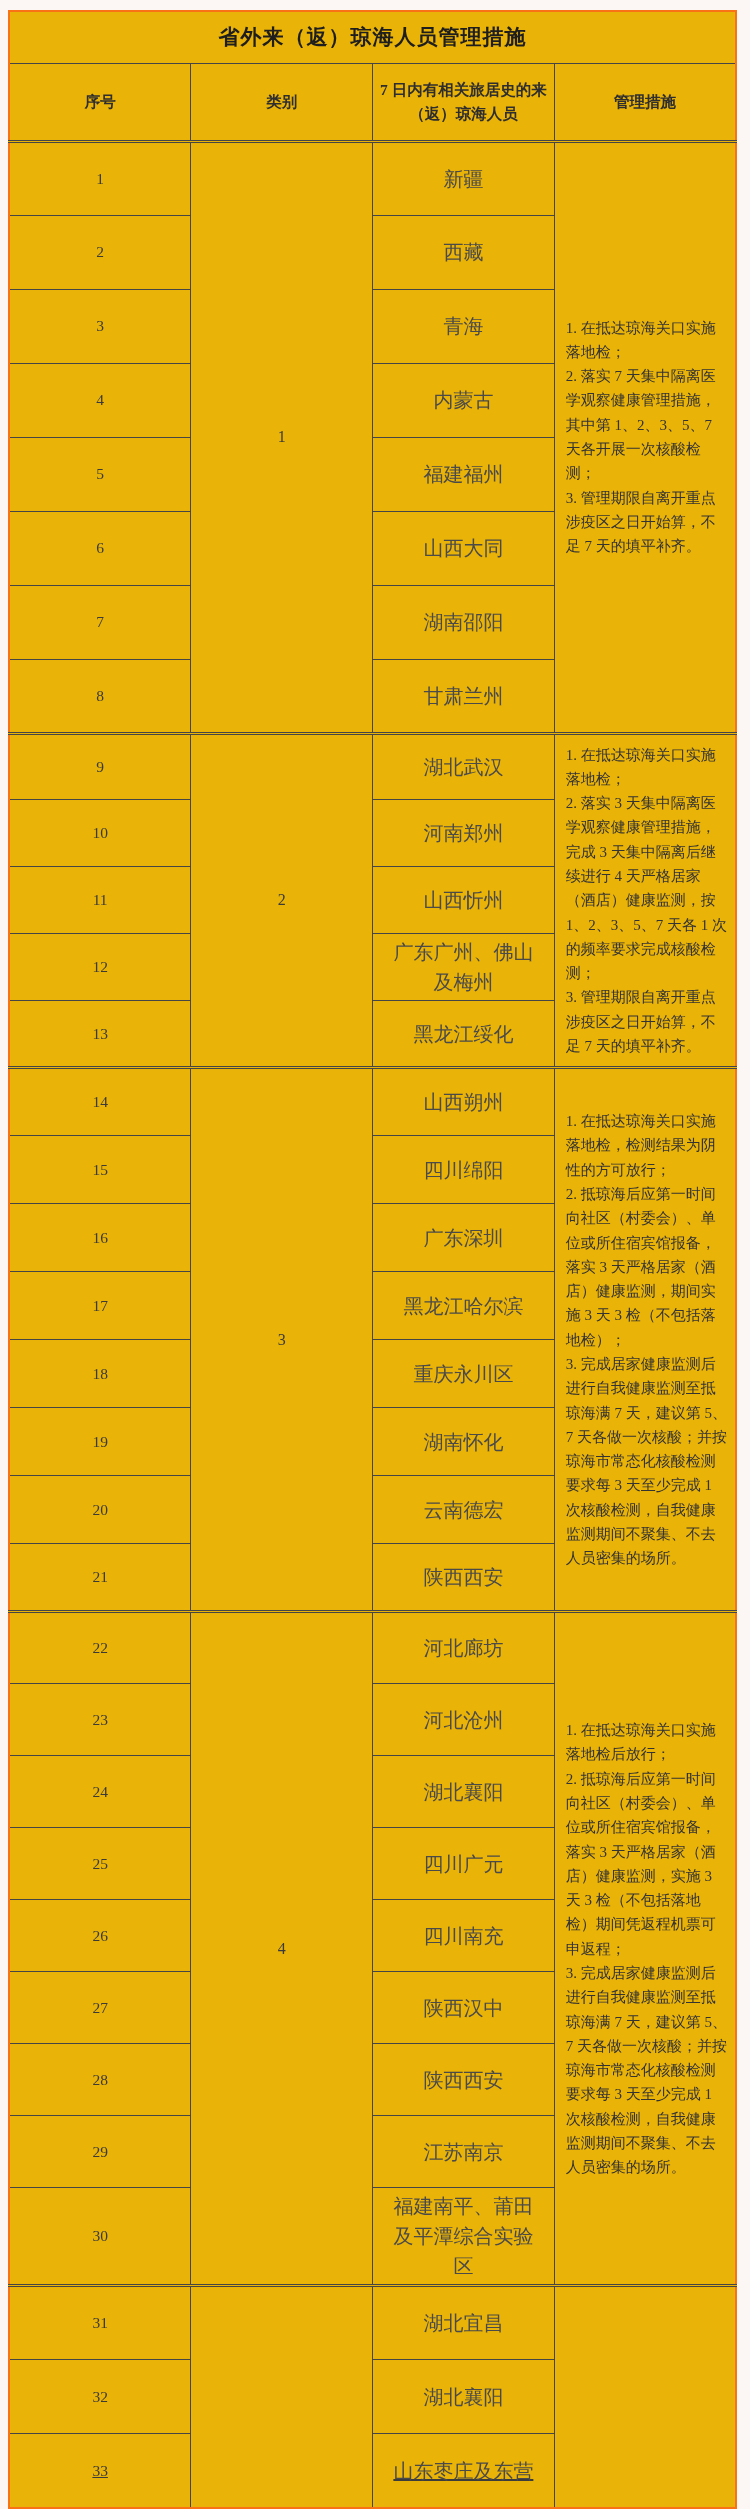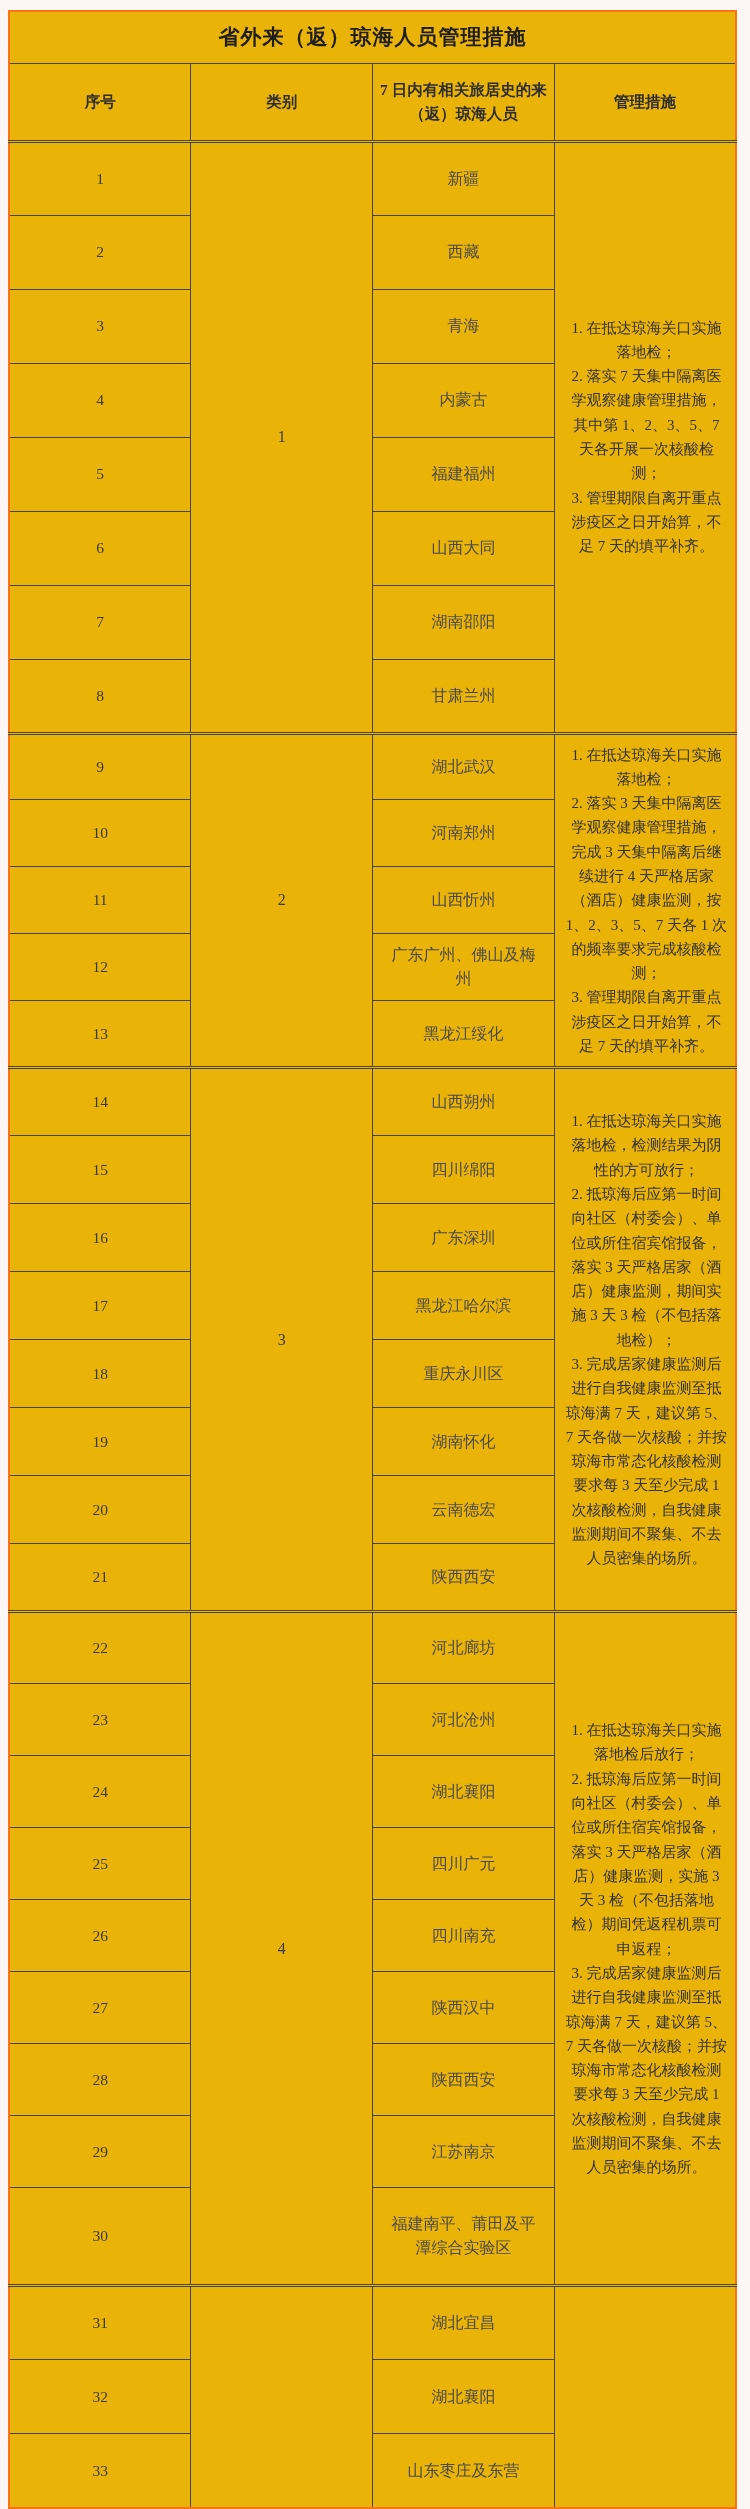--- a/index.html
+++ b/index.html
@@ -50,27 +50,27 @@
   .col-measures{ width: 360px; }
   td.serial-cell {
     font-size: 15.5px;
     color: #3a3a3a;
   }
   td.category-cell {
     font-size: 16px;
     color: #3a3a3a;
   }
   td.place-cell {
-    font-size: 16px;
+    font-size: 20px;
     color: #4a4a4a;
     line-height: 1.5;
     padding: 2px 14px;
   }
   td.measures-cell {
-    text-align: center;
+    text-align: left;
     vertical-align: middle;
     font-size: 15px;
     line-height: 1.62;
     color: #333333;
     padding: 8px 8px 8px 11px;
     white-space: pre-line;
   }
   tr.block-start td {
     border-top: 3px double #454545;
   }
@@ -231,19 +231,19 @@
         <tr class="block-start" style="height: 74px;">
           <td class="serial-cell col-no">31</td>
           <td class="category-cell col-cat" rowspan="3"></td>
           <td class="place-cell col-place">湖北宜昌</td>
           <td class="measures-cell col-measures" rowspan="3"></td>
         </tr>
         <tr style="height: 74px;">
           <td class="serial-cell col-no">32</td>
           <td class="place-cell col-place">湖北襄阳</td>
         </tr>
-        <tr style="height: 74px;">
+        <tr style="height: 74px; text-decoration: underline;">
           <td class="serial-cell col-no">33</td>
           <td class="place-cell col-place">山东枣庄及东营</td>
         </tr>
       </tbody>
   </table>
 </div>
 
 </body></html>

